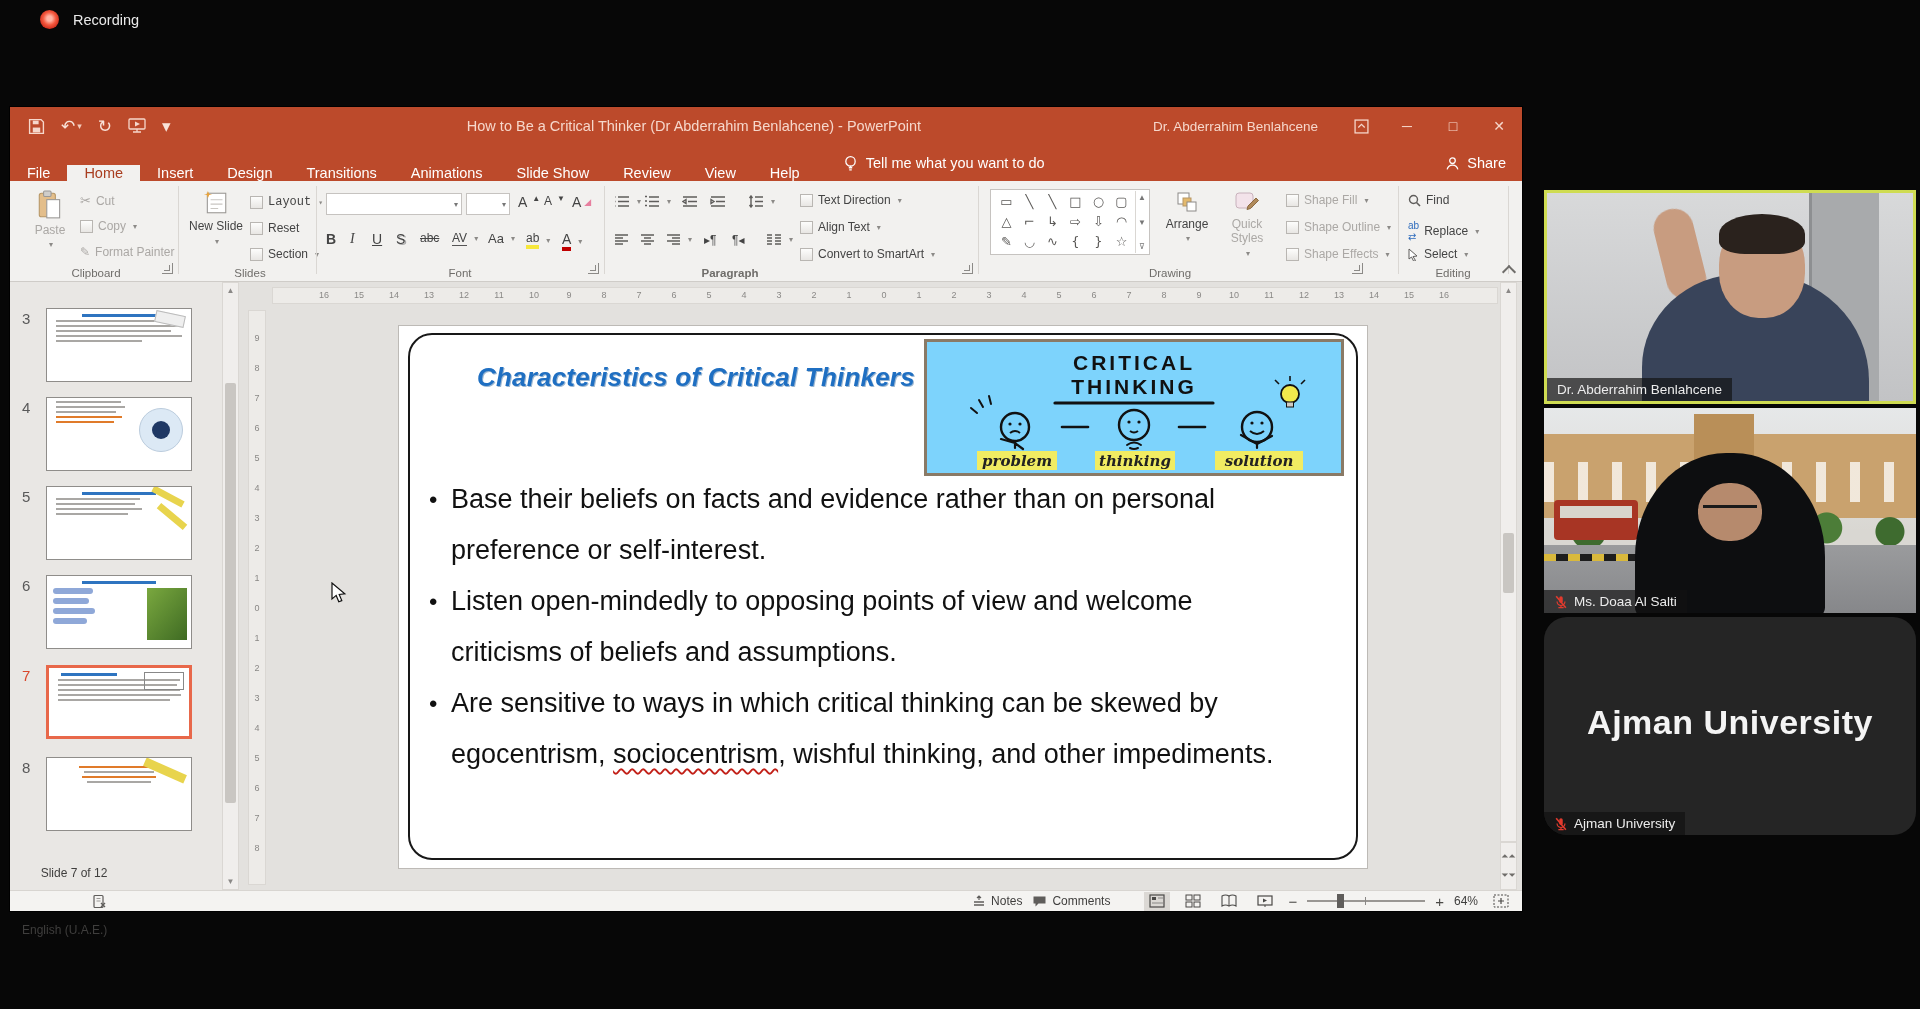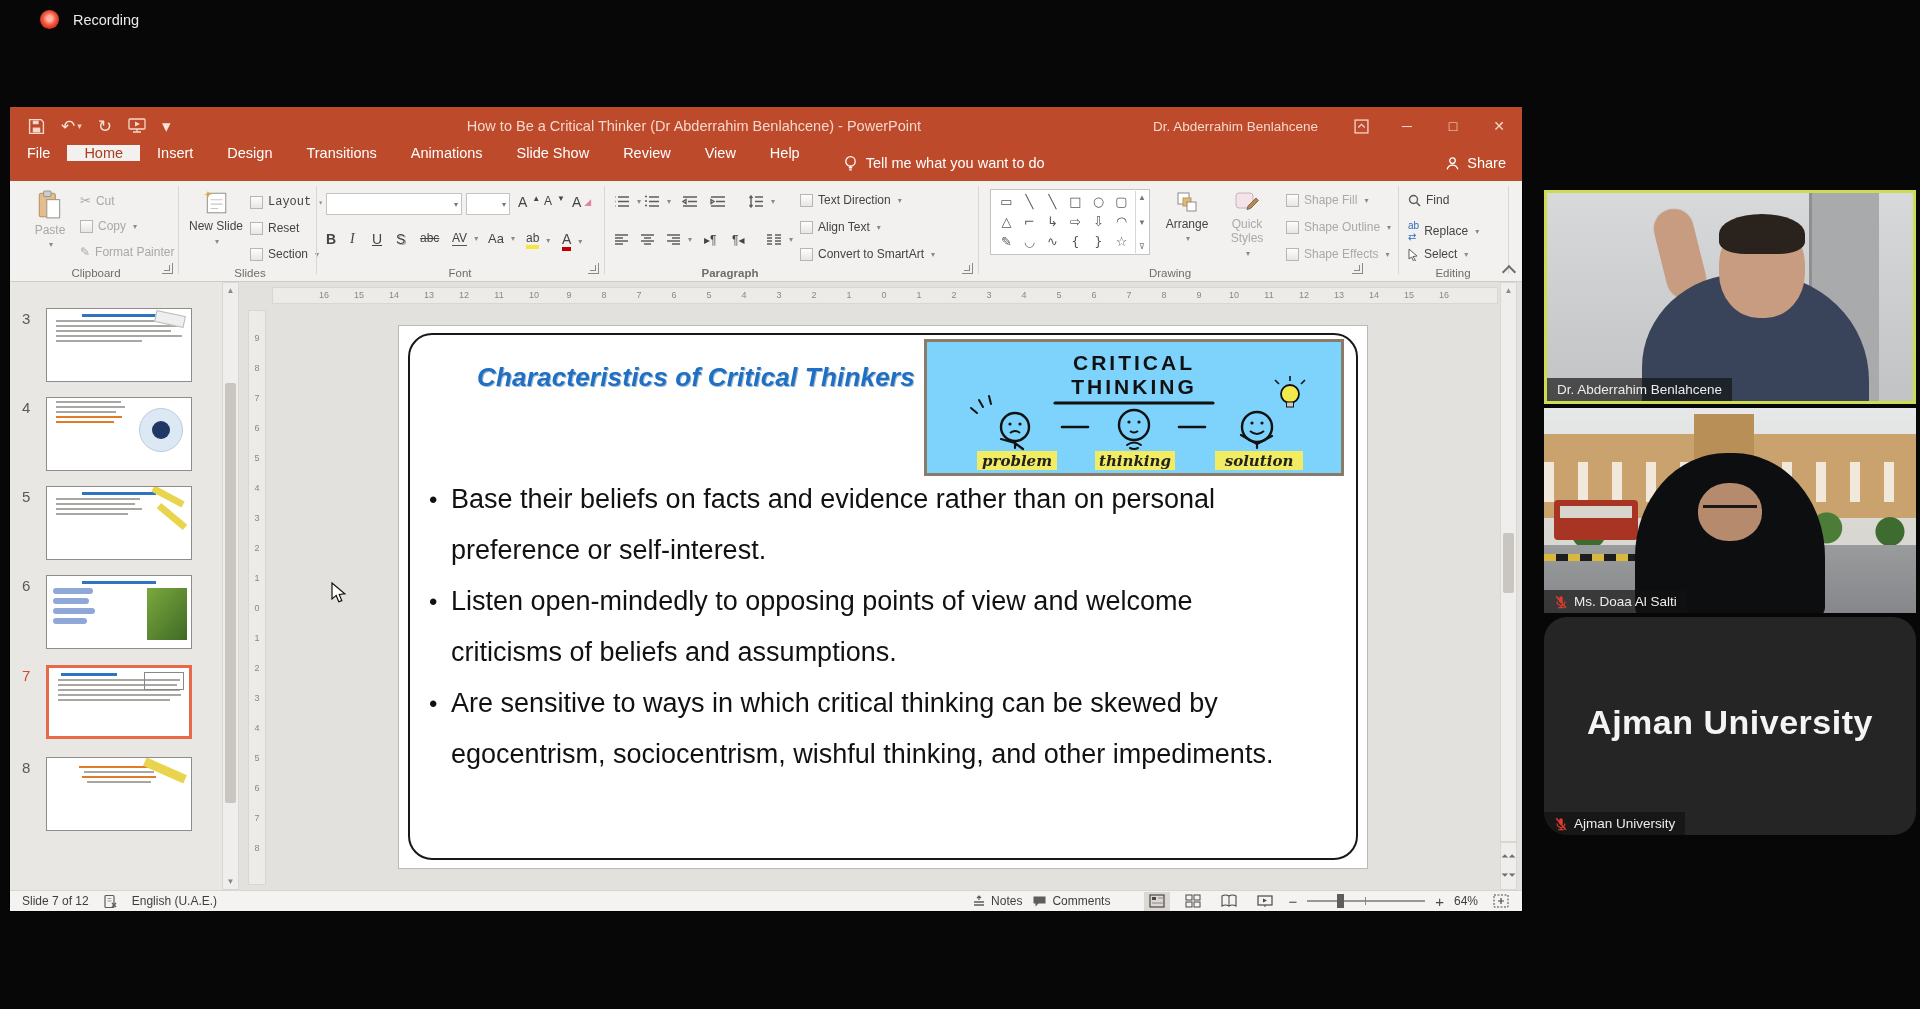--- a/index.html
+++ b/index.html
@@ -19,21 +19,21 @@
   .qat .qi{display:flex;align-items:center;gap:2px;font-size:17px;color:#F9E2D8;}
   .qat svg{display:block;}
   .mini-carat{font-size:9px;color:#F3CBBC;}
   #tb-title{flex:1;text-align:center;font-size:14.5px;white-space:nowrap;overflow:hidden;}
   #tb-right{display:flex;align-items:center;height:38px;}
   #tb-user{font-size:13.5px;margin-right:20px;white-space:nowrap;}
   .winbtn{width:46px;height:38px;display:flex;align-items:center;justify-content:center;font-size:14px;color:#F6D7CB;}
 
   
   #tabsrow{position:absolute;left:0;top:38px;width:100%;height:36px;background:#BC4A2B;display:flex;align-items:stretch;color:#fff;}
-  #tabs{display:flex;align-items:flex-start;}
+  #tabs{display:flex;align-items:flex-end;}
   .tab{display:flex;align-items:center;padding:0 17px;font-size:14.5px;white-space:nowrap;}
   .tab.sel{background:#F2F1EF;color:#A93E20;}
   #tellme{display:flex;align-items:center;gap:8px;margin-left:26px;font-size:14.5px;color:#fff;}
   #share{position:absolute;right:16px;top:0;height:36px;display:flex;align-items:center;gap:7px;font-size:14.5px;color:#fff;}
 
   
   #ribbon{position:absolute;left:0;top:74px;width:100%;height:101px;background:#F2F1EF;border-bottom:1px solid #CFCCC8;color:#444;font-size:12px;}
   .grp-label{position:absolute;bottom:2px;text-align:center;color:#6f6d6a;font-size:11.5px;}
   .vsep{position:absolute;top:5px;height:88px;width:1px;background:#DAD7D3;}
   .launch{position:absolute;width:11px;height:11px;border-left:1px solid #8c8a87;border-top:1px solid #8c8a87;transform:rotate(180deg);}
@@ -86,28 +86,28 @@
 
   
   #slidepage{position:absolute;left:389px;top:44px;width:968px;height:542px;background:#fff;box-shadow:0 0 0 1px #BDBAB6;}
   #slideborder{position:absolute;left:9px;top:7px;right:9px;bottom:8px;border:2px solid #181818;border-radius:24px;}
   #slidetitle{position:absolute;left:78px;top:36px;font-size:26px;font-weight:bold;font-style:italic;color:#1F6FC2;text-shadow:1px 1px 0 #9db8d2;letter-spacing:.2px;}
   #figurebox{position:absolute;left:525px;top:13px;width:420px;height:137px;border:3px solid #8A7A66;background:#7dd3fc;}
   #bullets{position:absolute;left:28px;top:148px;width:916px;color:#111;}
   .bl{display:block;white-space:nowrap;height:51px;line-height:51px;font-size:27px;}
   .bli{position:relative;padding-left:24px;}
   .bli::before{content:"•";position:absolute;left:2px;top:0;height:51px;line-height:51px;font-size:24px;}
-  .sq{text-decoration-style:wavy;text-decoration-color:#c22018;text-decoration-thickness:2px;text-underline-offset:5px;}
+  .sq{text-decoration:underline;text-decoration-style:wavy;text-decoration-color:#c22018;text-decoration-thickness:2px;text-underline-offset:5px;}
 
   
   #cursor{position:absolute;left:321px;top:300px;}
 
   
   #statusbar{position:absolute;left:0;top:783px;width:100%;height:21px;background:#F4F3F1;border-top:1px solid #D8D5D1;display:flex;align-items:center;justify-content:space-between;font-size:12px;color:#3f3e3d;}
-  #sb-left{display:flex;align-items:center;gap:14px;padding-left:12px;}
+  #sb-left{display:flex;align-items:flex-end;gap:14px;padding-left:12px;flex-direction:column;}
   #sb-right{display:flex;align-items:center;gap:10px;padding-right:8px;}
   .sb-item{display:flex;align-items:center;gap:5px;white-space:nowrap;}
   .viewbtn{width:26px;height:19px;display:flex;align-items:center;justify-content:center;}
   .viewbtn.sel{background:#DBD8D4;}
   #zoomtrack{position:relative;width:118px;height:2px;background:#999693;}
   #zoomthumb{position:absolute;left:30px;top:-6px;width:7px;height:14px;background:#5f5d5b;}
   #zoommid{position:absolute;left:58px;top:-3px;width:1px;height:8px;background:#8a8886;}
   .zbtn{font-size:15px;color:#4a4947;}
 
   

